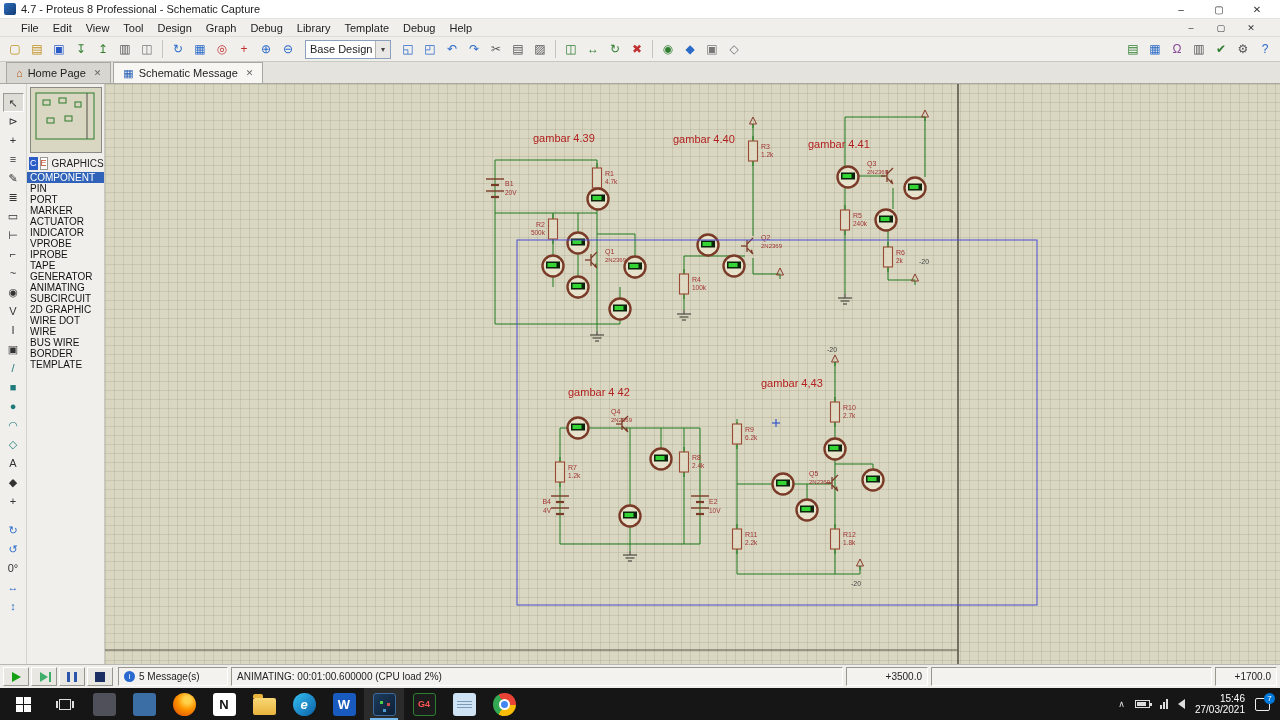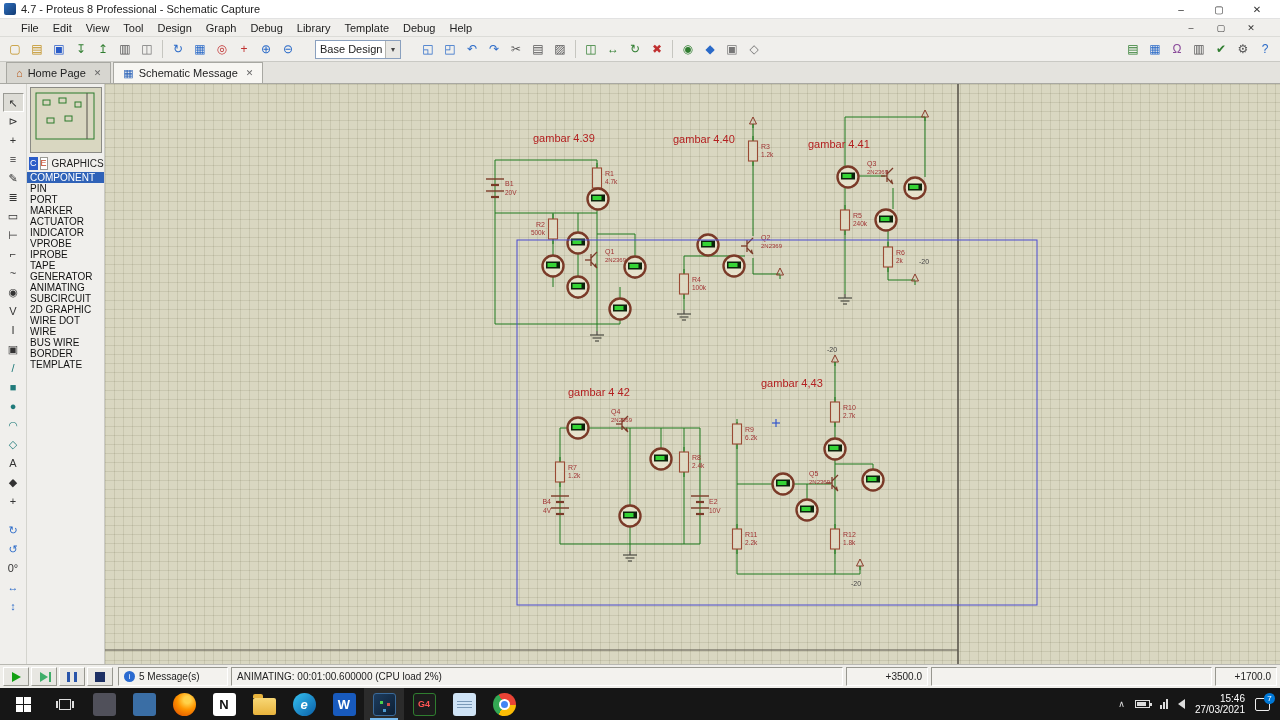--- a/index.html
+++ b/index.html
@@ -18,21 +18,21 @@
   .menubar{height:18px;background:#f0efec;display:flex;align-items:center;padding:0 14px;border-bottom:1px solid #dcdcd8;}
   .menu-item{font-size:11px;color:#222;padding:1px 7px;}
   .mdi-btns{margin-left:auto;display:flex;}
   .mdi-btn{width:30px;height:16px;display:flex;align-items:center;justify-content:center;font-size:9px;color:#333;}
 
   
   .toolbar{height:25px;background:#f0efec;display:flex;align-items:center;padding:0 4px;border-bottom:1px solid #c9c9c4;}
   .tb-wrap{display:flex;align-items:center;}
   .tb-icon{width:20px;height:20px;line-height:20px;text-align:center;font-size:12px;color:#444;margin:0 1px;}
   .tb-sep{width:1px;height:18px;background:#c6c6c0;margin:0 4px;}
-  .combo{width:86px;height:19px;background:#fff;border:1px solid #8aa0be;display:flex;align-items:center;font-size:11px;margin:0 16px;position:relative;}
+  .combo{width:86px;height:19px;background:#fff;border:1px solid #8aa0be;display:flex;align-items:center;font-size:11px;margin:0 6px;position:relative;}
   .combo .val{flex:1;padding-left:4px;color:#222;white-space:nowrap;overflow:hidden;}
   .combo .arr{width:15px;height:17px;background:#e9e8e4;border-left:1px solid #b5b5b0;display:flex;align-items:center;justify-content:center;font-size:8px;color:#444;}
   #tb-right{margin-left:auto;display:flex;align-items:center;}
 
   
   .tabbar{height:22px;background:#e4e3de;display:flex;align-items:flex-end;padding:0 6px;border-bottom:1px solid #a8a8a2;}
   .tab{height:21px;display:flex;align-items:center;gap:5px;padding:0 9px;font-size:11px;color:#222;
        background:#d7d6d0;border:1px solid #a8a8a2;border-bottom:none;margin-right:2px;}
   .tab.active{background:#f7f6f2;}
   .tab-icon{font-size:11px;}

